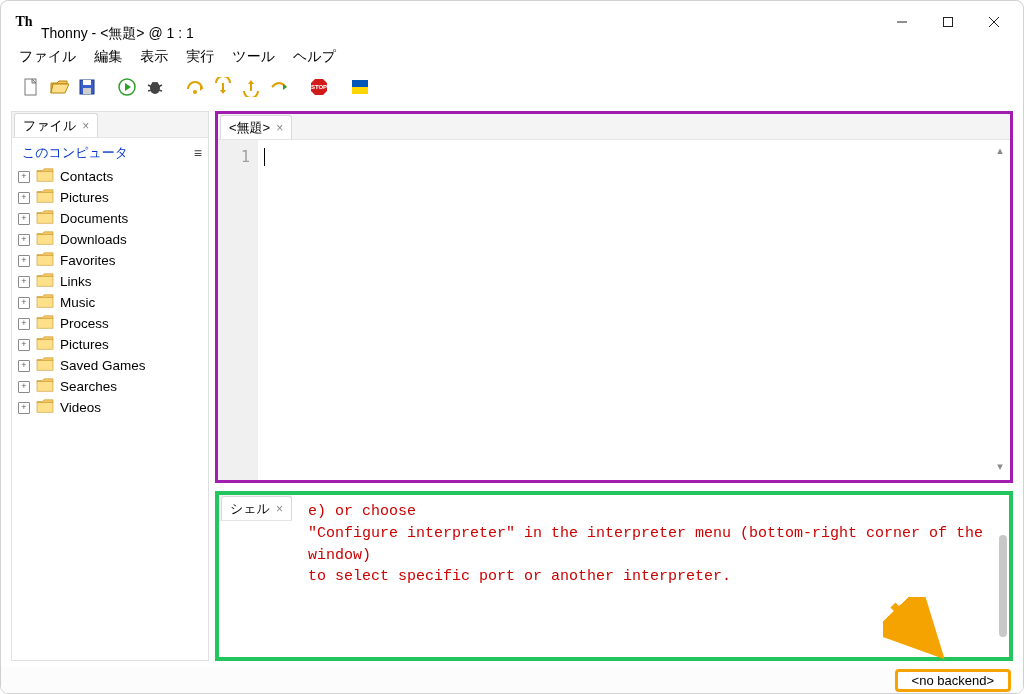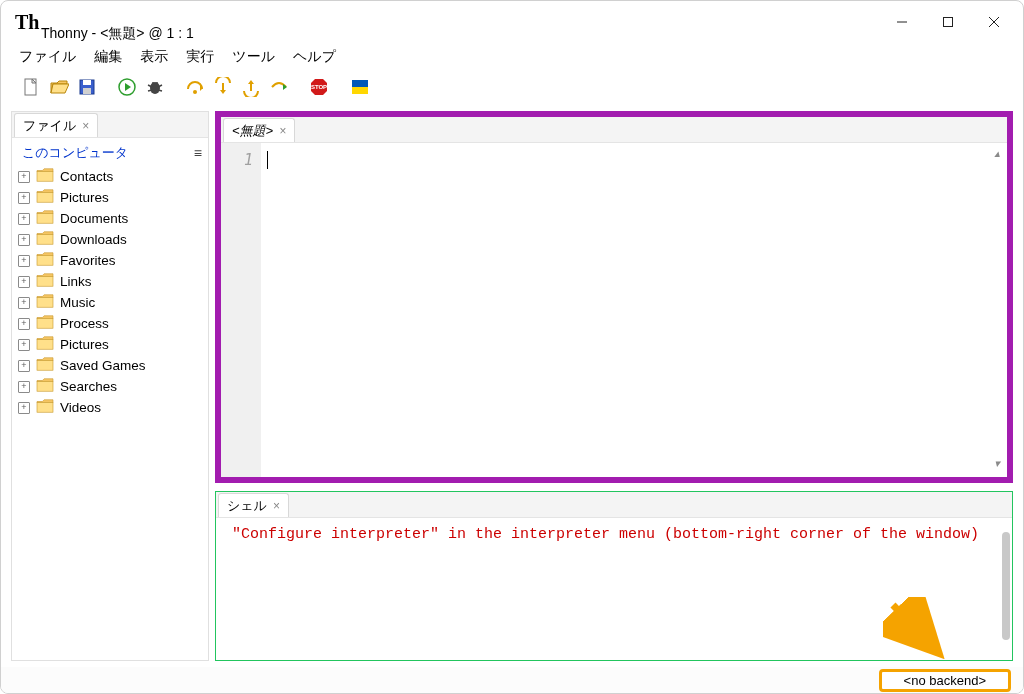--- a/index.html
+++ b/index.html
@@ -18,24 +18,24 @@
   .titlebar {
     height: 42px;
     display: flex;
     align-items: center;
     padding: 0 6px 0 14px;
     color: #000;
     font-size: 14px;
   }
   .titlebar .app-icon {
     width: 18px; height: 18px; margin-right: 8px;
-    display:flex;align-items:center;
+    display:flex;align-items:center;justify-content:center;
     font-family: "Times New Roman", serif;
     font-weight: bold;
-    font-size: 20px;
+    font-size: 14px;
   }
   .titlebar .title-text { flex: 0 0 auto; margin-top: 24px; }
   .titlebar .spacer { flex: 1; }
   .win-controls { display:flex; gap: 0; }
   .win-btn {
     width: 46px; height: 38px;
     display:flex;align-items:center;justify-content:center;
     color:#000;
   }
   .win-btn svg { width: 12px; height: 12px; stroke:#222; stroke-width:1; fill:none; }
@@ -135,25 +135,24 @@
   .folder-icon { width:18px; height:16px; }
 
   .right-col {
     flex:1;
     display:flex; flex-direction:column;
     margin: 2px 10px 6px 6px;
     gap:8px;
   }
   .editor-pane {
     flex: 1.3;
-    border:6px solid #a21caf;
+    border:3px solid #a21caf;
     display:flex; flex-direction:column;
     background:#fff;
     position:relative;
-    font-style:italic;
   }
   .editor-body {
     flex:1;
     display:flex;
     position:relative;
     overflow:hidden;
   }
   .gutter {
     width: 40px;
     background:#f0f0f0;
@@ -176,22 +175,22 @@
   .scroll-arrow {
     position:absolute;
     right:2px;
     width:16px;height:16px;
     color:#8a8a8a;
     font-size:11px;
     text-align:center;
   }
   .shell-pane {
     flex: 0 0 170px;
-    border:1px solid #22c55e;
-    display:flex; flex-direction:column;
+    border:4px solid #22c55e;
+    display:flex; flex-direction:row;
     background:#fff;
     position:relative;
   }
   .shell-body {
     flex:1;
     font-family: Consolas, "Courier New", monospace;
     font-size: 15px;
     padding: 6px 14px 4px 16px;
     color:#cc0000;
     line-height: 1.45;
@@ -215,21 +214,21 @@
     background:#fcfcfc;
     display:flex;
     justify-content:flex-end;
     align-items:center;
     padding: 0 12px 0 0;
   }
   .backend-box {
     border: 3px solid #f5a300;
     border-radius: 4px;
     background:#fff;
-    padding: 1px 22px;
+    padding: 1px 14px;
     font-size: 13px;
     color:#000;
   }
   .arrow-annot {
     position:absolute;
     right: 70px;
     bottom: 26px;
     pointer-events:none;
   }
 </style>
@@ -494,21 +493,23 @@
     </div>
 
     <div class="shell-pane">
       <div class="panel-tabbar">
         <div class="panel-tab">
           <span>シェル</span>
           <span class="close-x">×</span>
         </div>
       </div>
       <div class="shell-body" id="shell-body">
+          <div>e) or choose</div>
           <div>"Configure interpreter" in the interpreter menu (bottom-right corner of the window)</div>
+          <div>to select specific port or another interpreter.</div>
           <div>&nbsp;</div>
         </div>
       <div class="shell-scrollbar"></div>
     </div>
 
   </div>
 </div>
 
 <div class="statusbar">
   <div class="backend-box">&lt;no backend&gt;</div>

